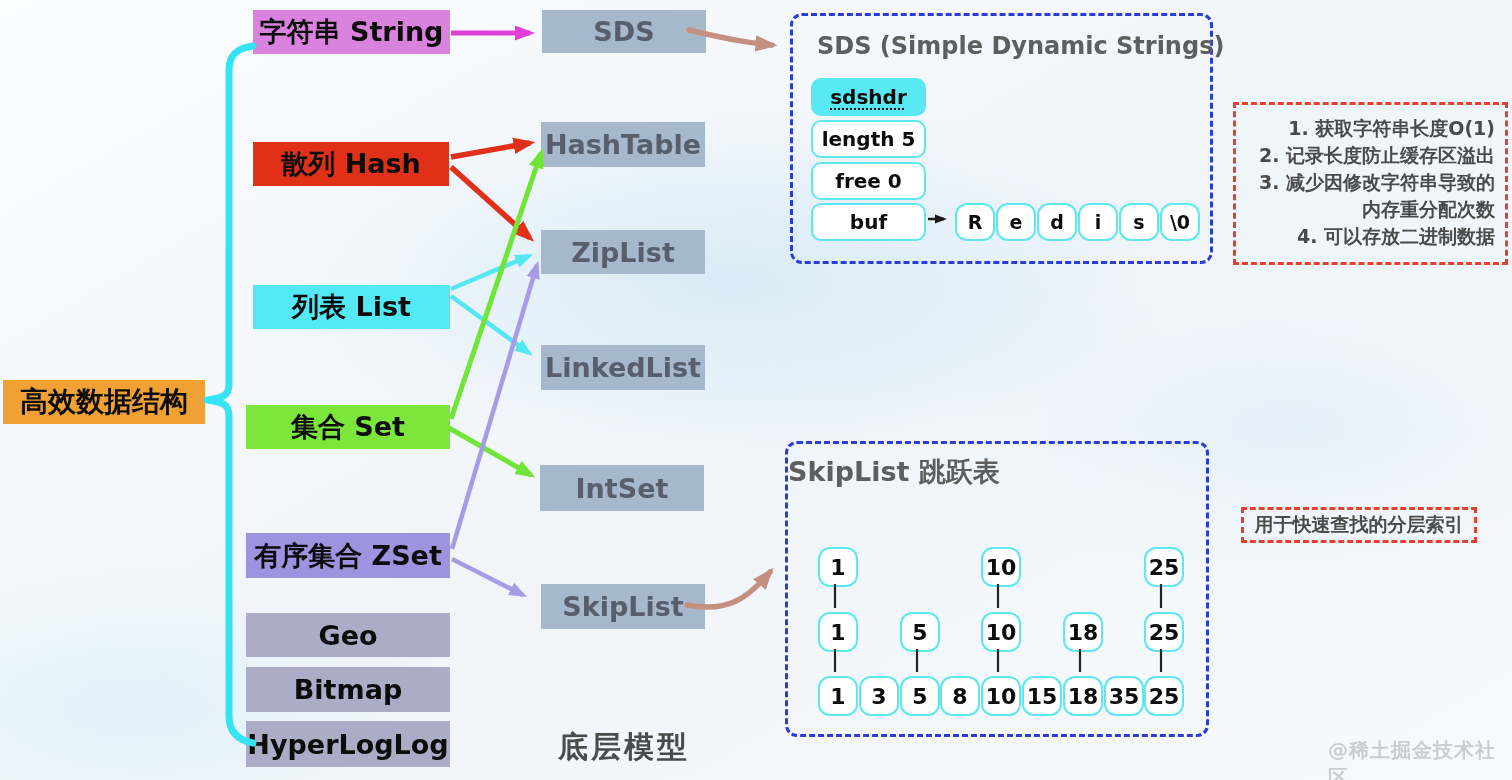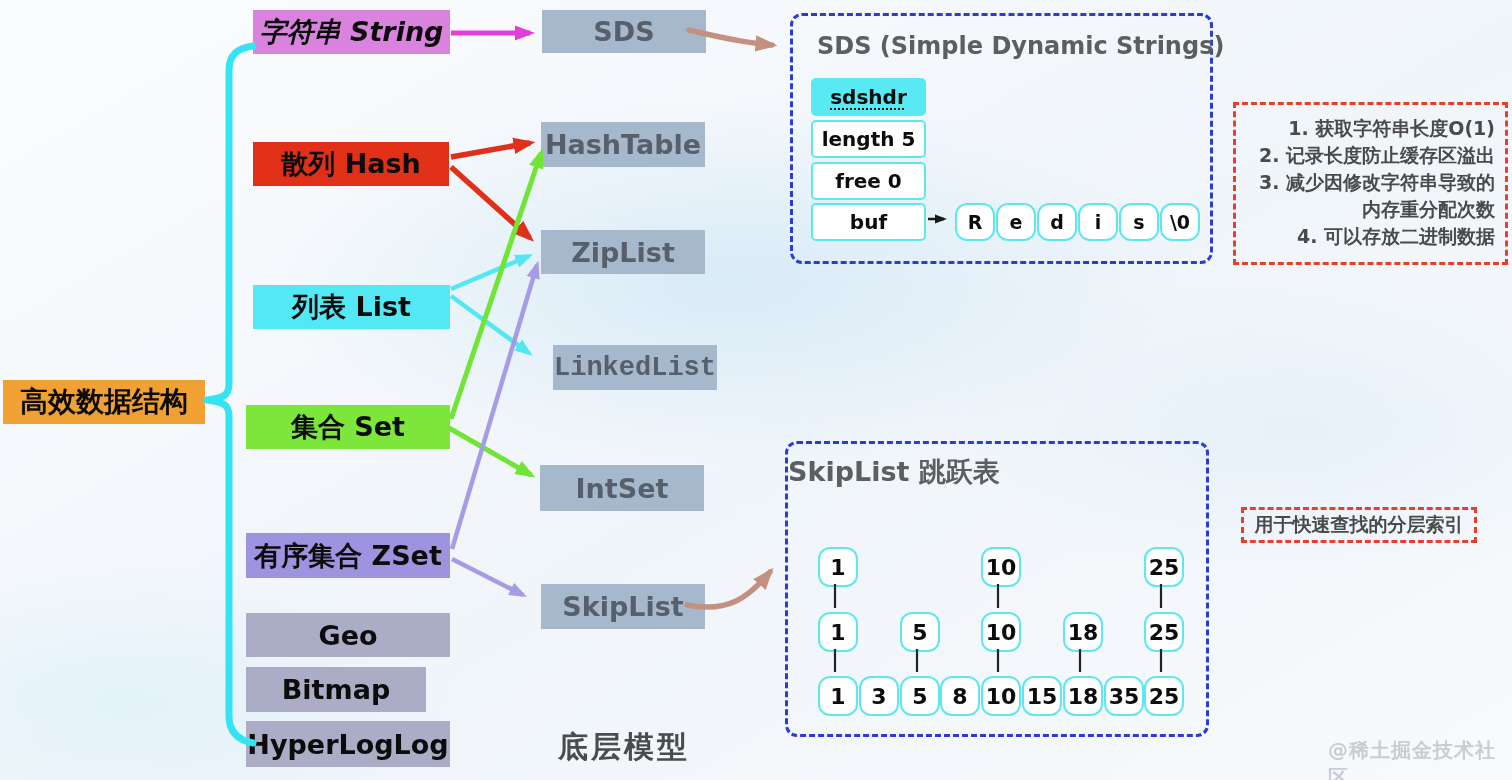--- a/index.html
+++ b/index.html
@@ -10,51 +10,51 @@
       radial-gradient(650px 260px at 48% 36%, rgba(173,216,240,.38), rgba(173,216,240,0) 70%),
       radial-gradient(520px 220px at 86% 55%, rgba(200,225,245,.28), rgba(200,225,245,0) 70%),
       radial-gradient(480px 200px at 8% 90%, rgba(180,230,245,.24), rgba(180,230,245,0) 70%),
       linear-gradient(150deg,#fbfcfe 0%,#f0f5fa 55%,#f8fafc 100%);
   }
   .node{
     position:absolute;display:flex;align-items:center;justify-content:center;
     font-weight:bold;color:#0c0c0c;font-size:27px;white-space:nowrap;
   }
   
-  .t0{left:253px;top:10px; width:197px;height:44px;background:#d983de;font-style:italic;}
+  .t0{left:253px;top:10px; width:197px;height:44px;background:#d983de;}
   .t1{left:253px;top:142px;width:196px;height:44px;background:#e03018;}
   .t2{left:253px;top:273px;width:197px;height:44px;background:#52e9f5;margin-top:12px;}
   .t3{left:246px;top:405px;width:204px;height:44px;background:#7ce63a;}
   .t4{left:246px;top:533px;width:204px;height:45px;background:#9d93df;}
   .t5{left:246px;top:613px;width:204px;height:44px;background:#abacc6;}
-  .t6{left:246px;top:667px;width:180px;height:45px;background:#abacc6;}
+  .t6{left:246px;top:667px;width:204px;height:45px;background:#abacc6;}
   .t7{left:246px;top:721px;width:204px;height:46px;background:#abacc6;}
   
   .root{left:3px;top:380px;width:202px;height:44px;background:#f1a134;font-size:28px;}
   
   .model{width:164px;height:45px;background:#a5b8cc;color:#565f6b;}
   .m0{left:542px;top:10px;height:43px;}
   .m1{left:541px;top:122px;}
   .m2{left:541px;top:230px;height:44px;}
-  .m3{left:553px;top:345px;font-family:Liberation Mono, monospace;}
+  .m3{left:541px;top:345px;}
   .m4{left:540px;top:465px;height:46px;}
   .m5{left:541px;top:584px;}
   #models-caption{position:absolute;left:558px;top:727px;font-size:30px;font-weight:bold;
     color:#4b4b4b;letter-spacing:3px;}
   
   .blue-panel{position:absolute;border:3px dashed #2a3bd6;border-radius:12px;}
   #sds-panel{left:790px;top:13px;width:417px;height:245px;}
   #skiplist-panel{left:785px;top:441px;width:418px;height:290px;}
   .panel-title{position:absolute;font-weight:bold;color:#5e5e5e;white-space:nowrap;}
   #sds-title{left:24px;top:16px;font-size:24px;}
   #skiplist-title{left:0;right:0;top:10px;font-size:27px;text-align:left;}
   
   .sds-field{
     position:absolute;left:18px;width:115px;height:38px;box-sizing:border-box;
-    border:2.5px solid #5fe7f0;border-radius:5px;background:#ffffff;
+    border:2.5px solid #5fe7f0;border-radius:10px;background:#ffffff;
     display:flex;align-items:center;justify-content:center;
     font-size:20px;font-weight:bold;color:#0c0c0c;
   }
   .sds-hdr{background:#58e9f2;border-color:#58e9f2;}
   .sds-hdr span{text-decoration:underline dotted 2px;text-underline-offset:4px;}
   .sds-char{
     position:absolute;top:187px;width:40px;height:38px;box-sizing:border-box;
     border:2.5px solid #5fe7f0;border-radius:12px;background:#ffffff;
     display:flex;align-items:center;justify-content:center;
     font-size:19px;font-weight:bold;color:#0c0c0c;

